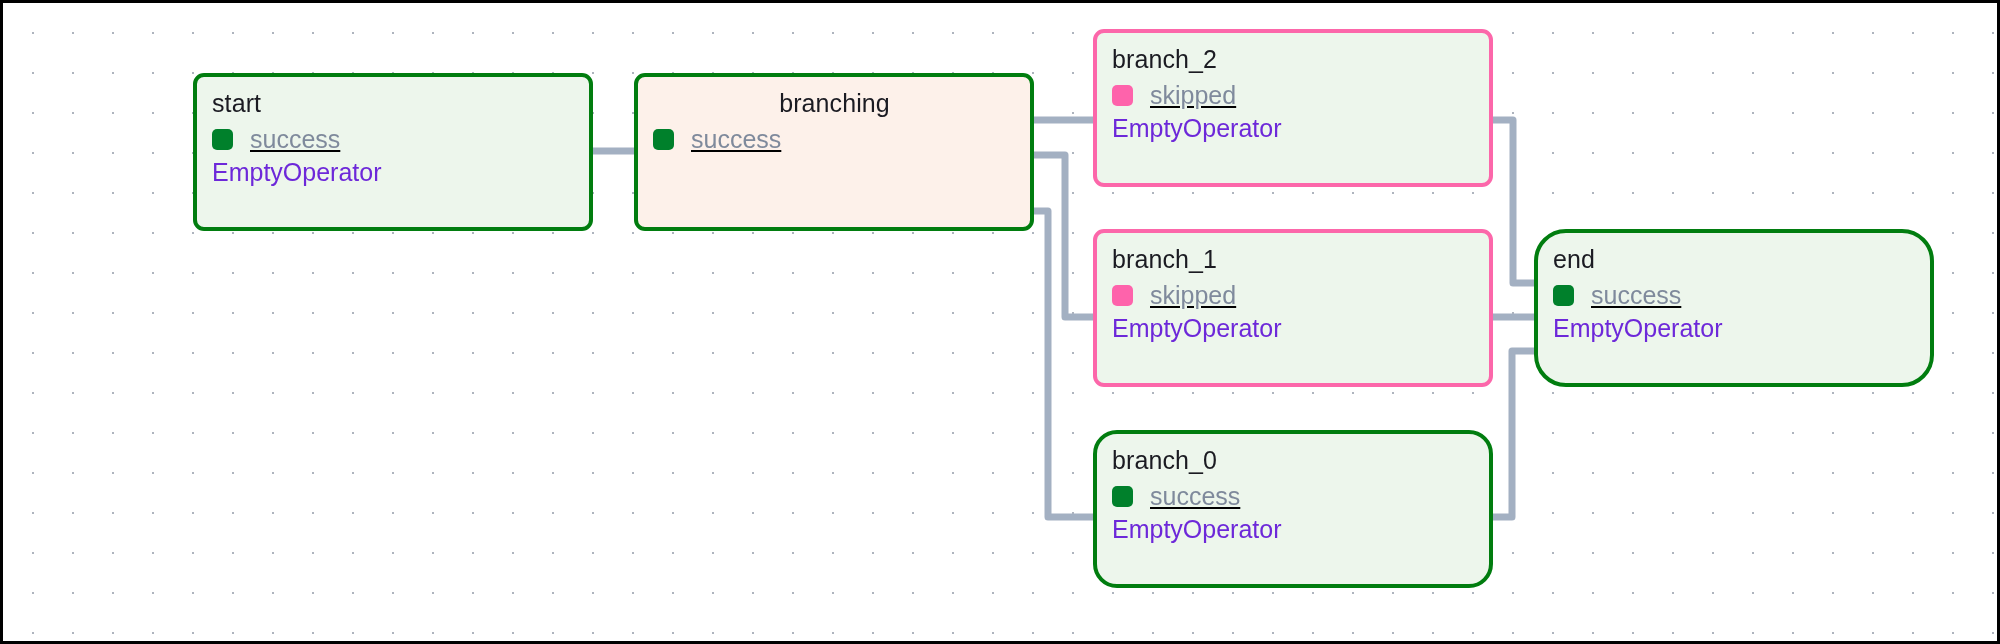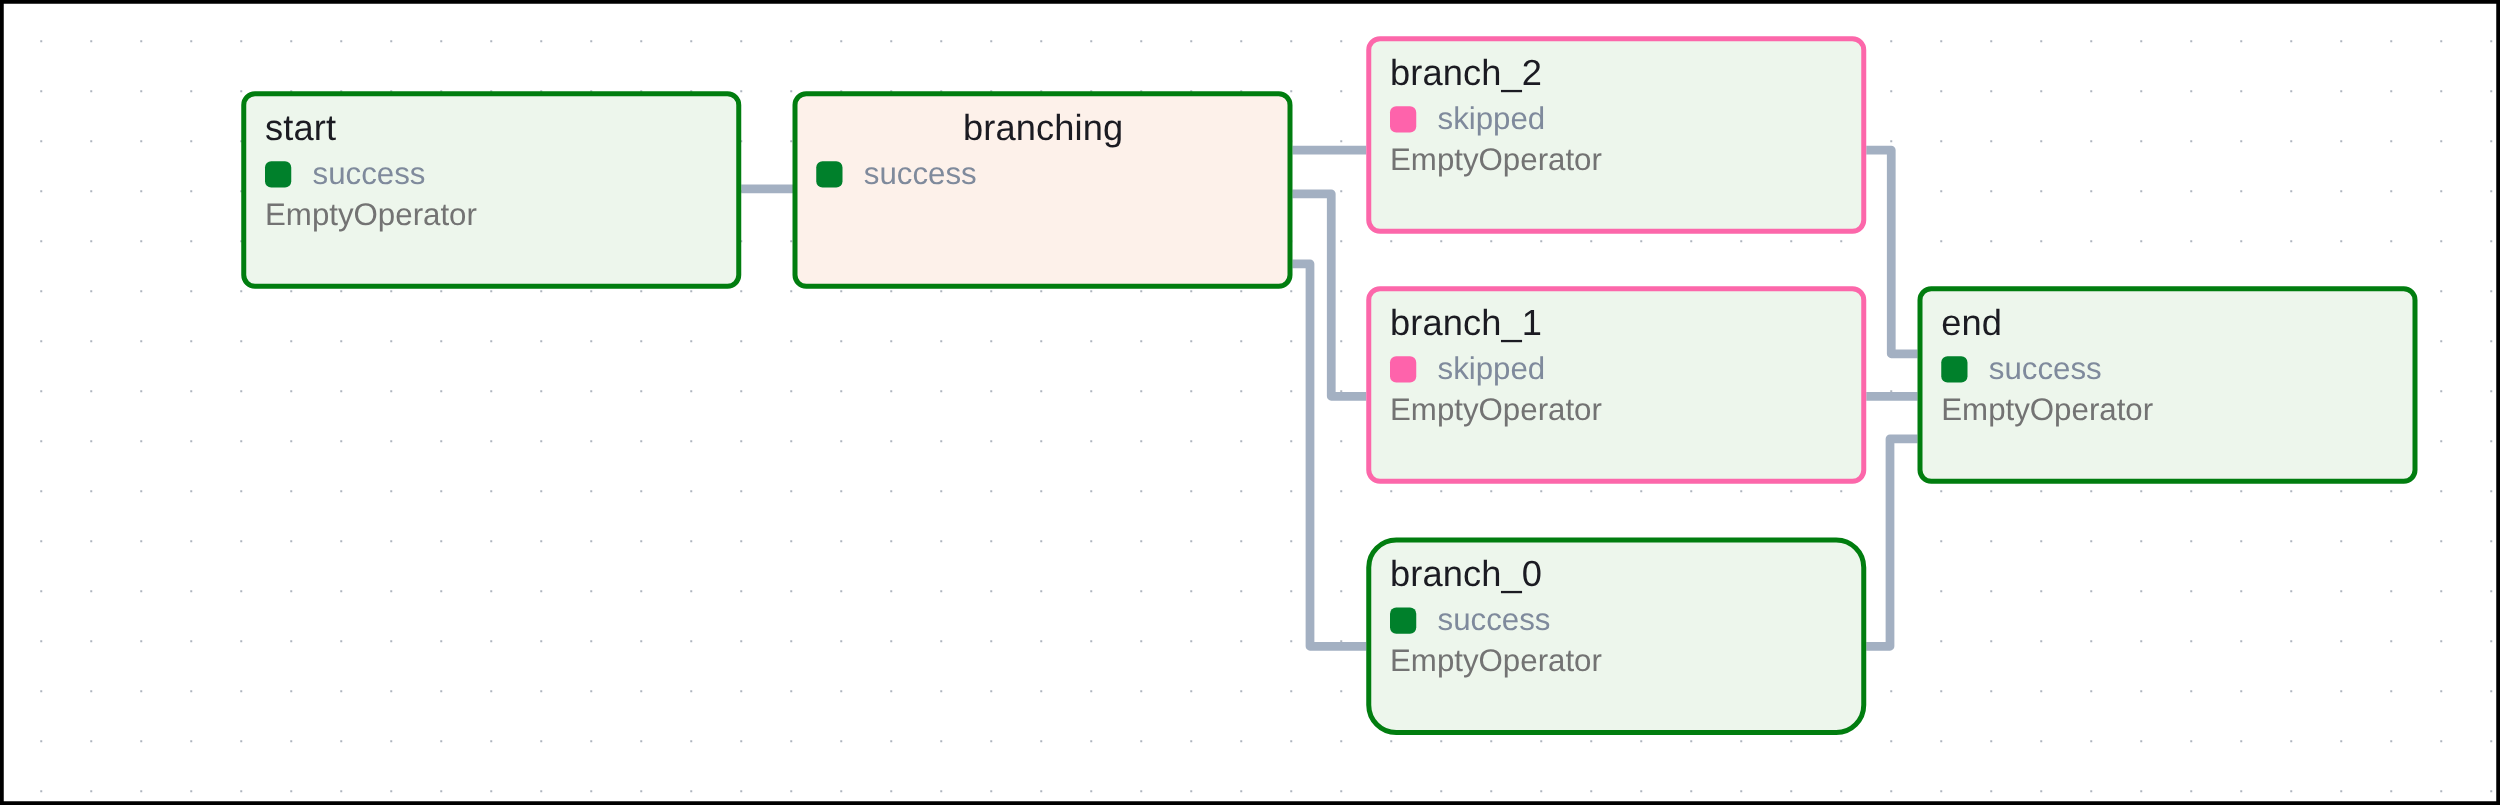--- a/index.html
+++ b/index.html
@@ -31,50 +31,51 @@
   .node {
     position: absolute;
     box-sizing: border-box;
     border-radius: 11px;
     border-width: 4px;
     border-style: solid;
     padding: 11px 14px 0 15px;
     overflow: hidden;
   }
   .node-title {
-    font-size: 29px;
+    font-size: 25px;
     line-height: 31px;
     color: #1b1b22;
     font-weight: 400;
     letter-spacing: 0.1px;
     white-space: nowrap;
   }
   .node-state-row {
     display: flex;
     align-items: center;
     margin-top: 5px;
     height: 30px;
+    text-decoration: underline;
   }
   .state-swatch {
     width: 21px;
     height: 21px;
     border-radius: 5px;
     flex: 0 0 auto;
   }
   .state-label {
     font-size: 25px;
     line-height: 30px;
     color: #7f8a9c;
     margin-left: 17px;
     white-space: nowrap;
   }
   .node-operator {
     font-size: 25px;
     line-height: 33px;
-    color: #737373;
+    color: #6d28d9;
     margin-top: 2px;
     white-space: nowrap;
   }
 </style>
 </head>
 <body>
 
 <div id="canvas">
 
   <svg id="edges" viewBox="0 0 2000 644" xmlns="http://www.w3.org/2000/svg">
@@ -120,21 +121,21 @@
         <div class="node-operator">EmptyOperator</div>
       </div>
       <div class="node" style="left: 1090px; top: 427px; width: 400px; height: 158px; border-color: rgb(1, 125, 15); background: rgb(237, 246, 236); border-radius: 24px;">
         <div class="node-title">branch_0</div>
         <div class="node-state-row">
           <span class="state-swatch" style="background: rgb(0, 128, 43);"></span>
           <span class="state-label">success</span>
         </div>
         <div class="node-operator">EmptyOperator</div>
       </div>
-      <div class="node" style="left: 1531px; top: 226px; width: 400px; height: 158px; border-color: rgb(1, 125, 15); background: rgb(237, 246, 236);">
+      <div class="node" style="left: 1531px; top: 226px; width: 400px; height: 158px; border-color: rgb(1, 125, 15); background: rgb(237, 246, 236); border-radius: 32px;">
         <div class="node-title">end</div>
         <div class="node-state-row">
           <span class="state-swatch" style="background: rgb(0, 128, 43);"></span>
           <span class="state-label">success</span>
         </div>
         <div class="node-operator">EmptyOperator</div>
       </div>
     </div>
 
 </div>

